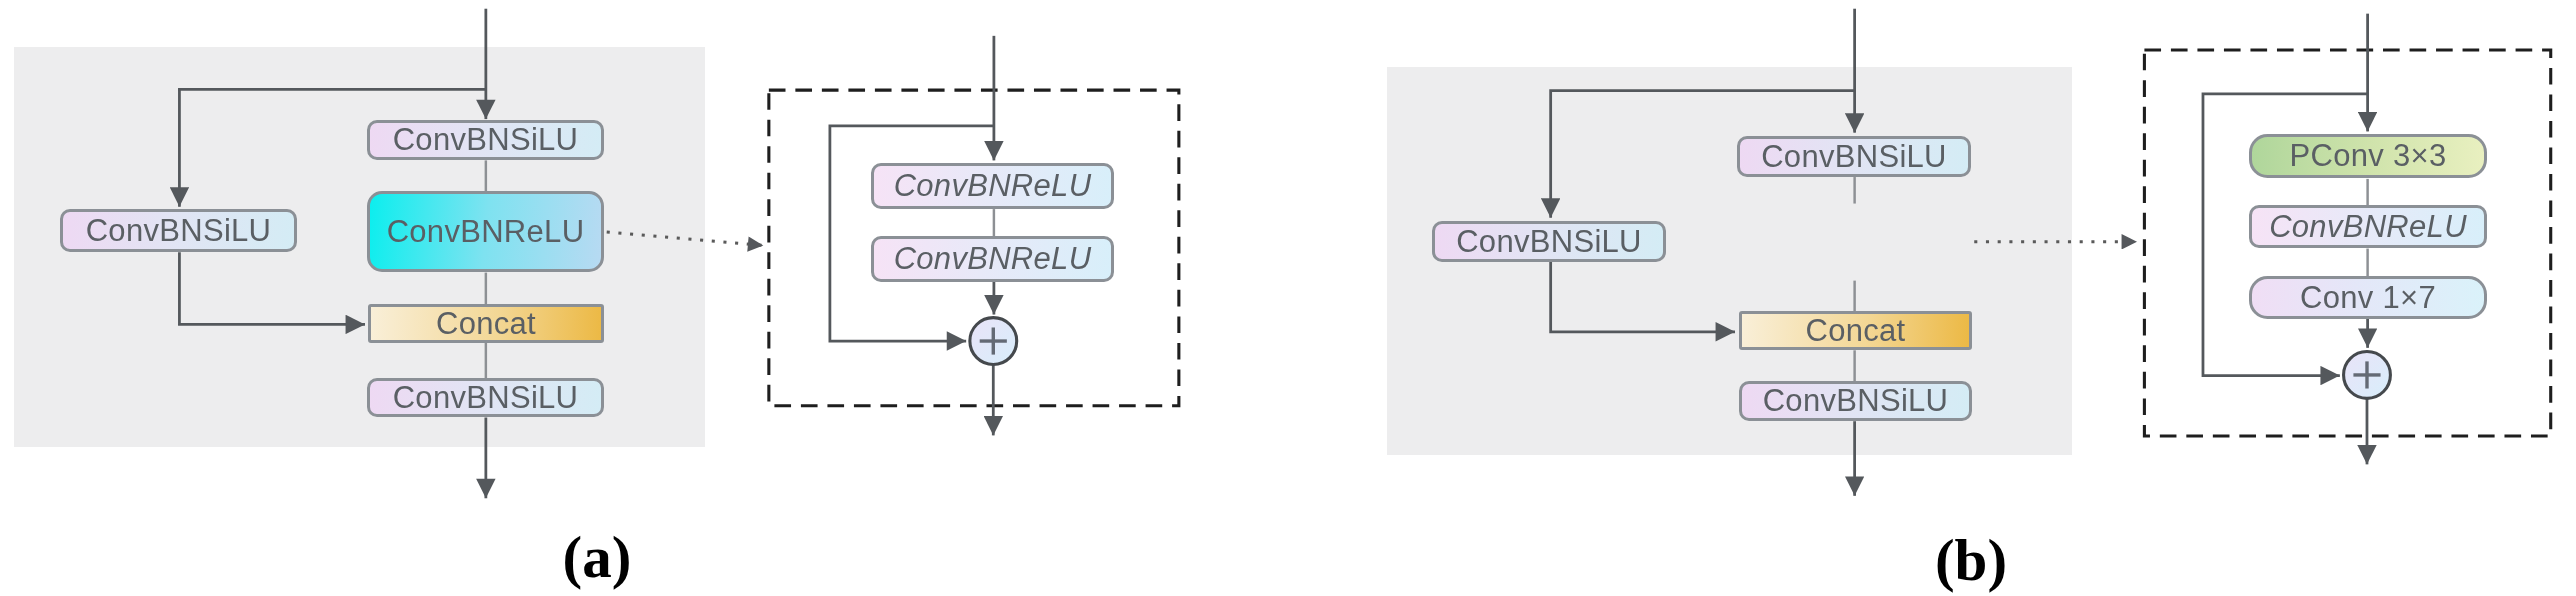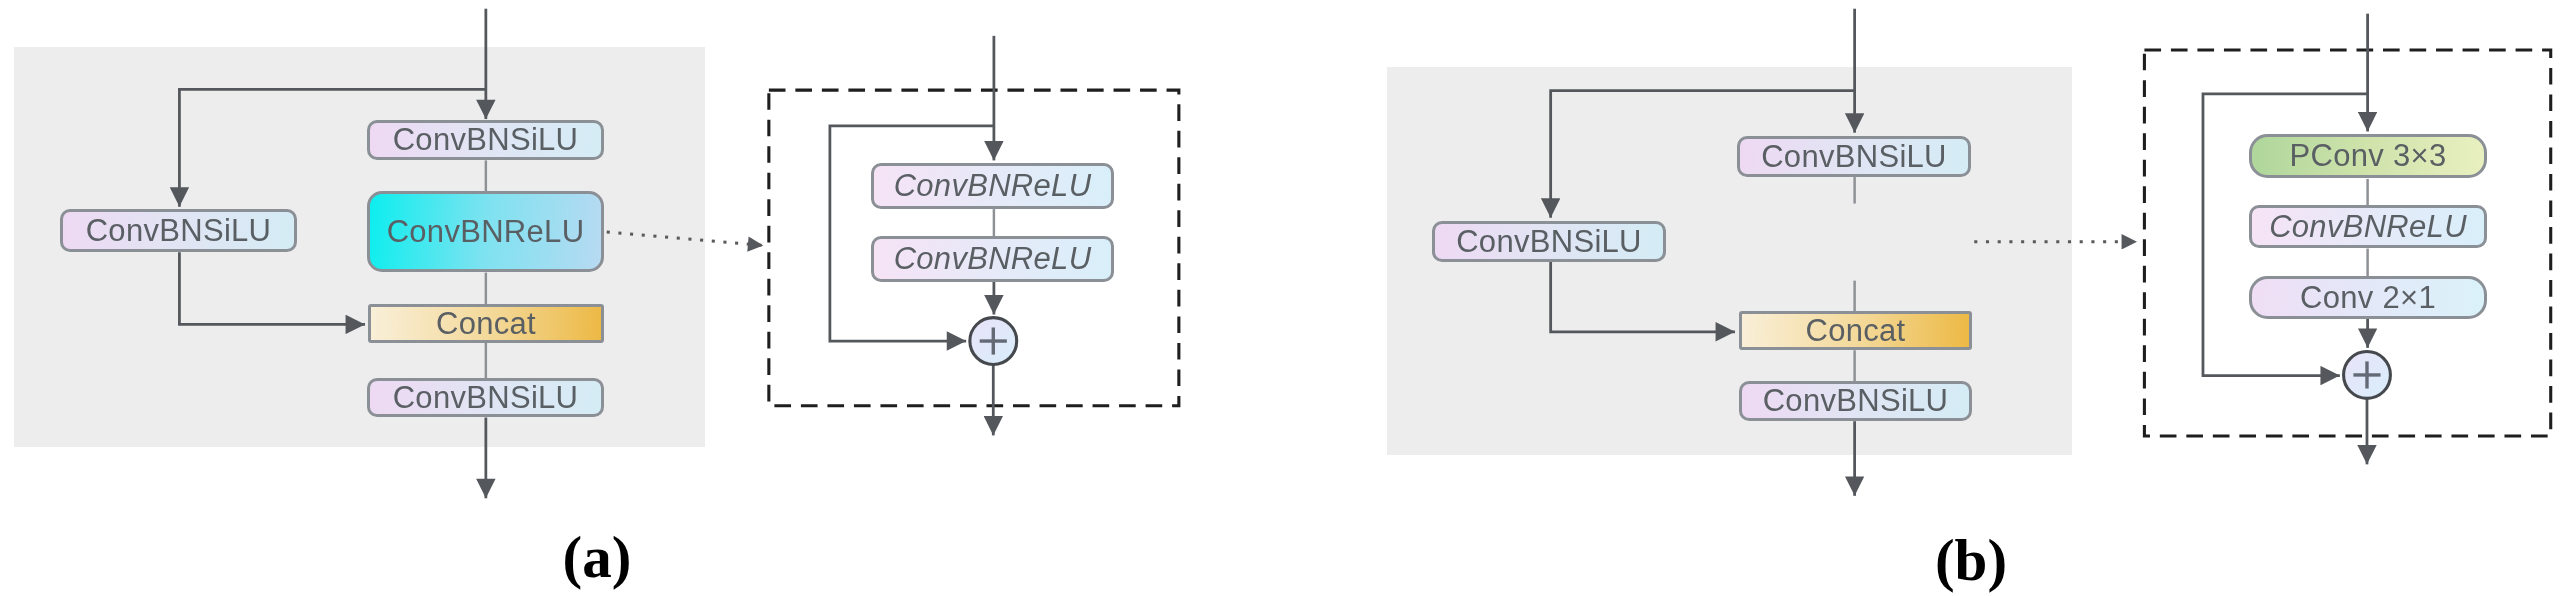--- a/index.html
+++ b/index.html
@@ -169,20 +169,20 @@
     <span>ConvBNSiLU</span>
   </div>
 
   <div class="box pconv" style="left:2249px;top:134px;width:238px;height:44px">
     <span>PConv 3×3</span>
   </div>
   <div class="box relu" style="left:2249px;top:205px;width:238px;height:43px">
     <span>ConvBNReLU</span>
   </div>
   <div class="box c1x1" style="left:2249px;top:276px;width:238px;height:43px">
-    <span>Conv 2×1</span>
+    <span>Conv 1×7</span>
   </div>
 
   <div class="caption" style="left:597px;top:557px">(a)</div>
   <div class="caption" style="left:1971px;top:560px">(b)</div>
 
 </div>
 
 
 </body></html>

